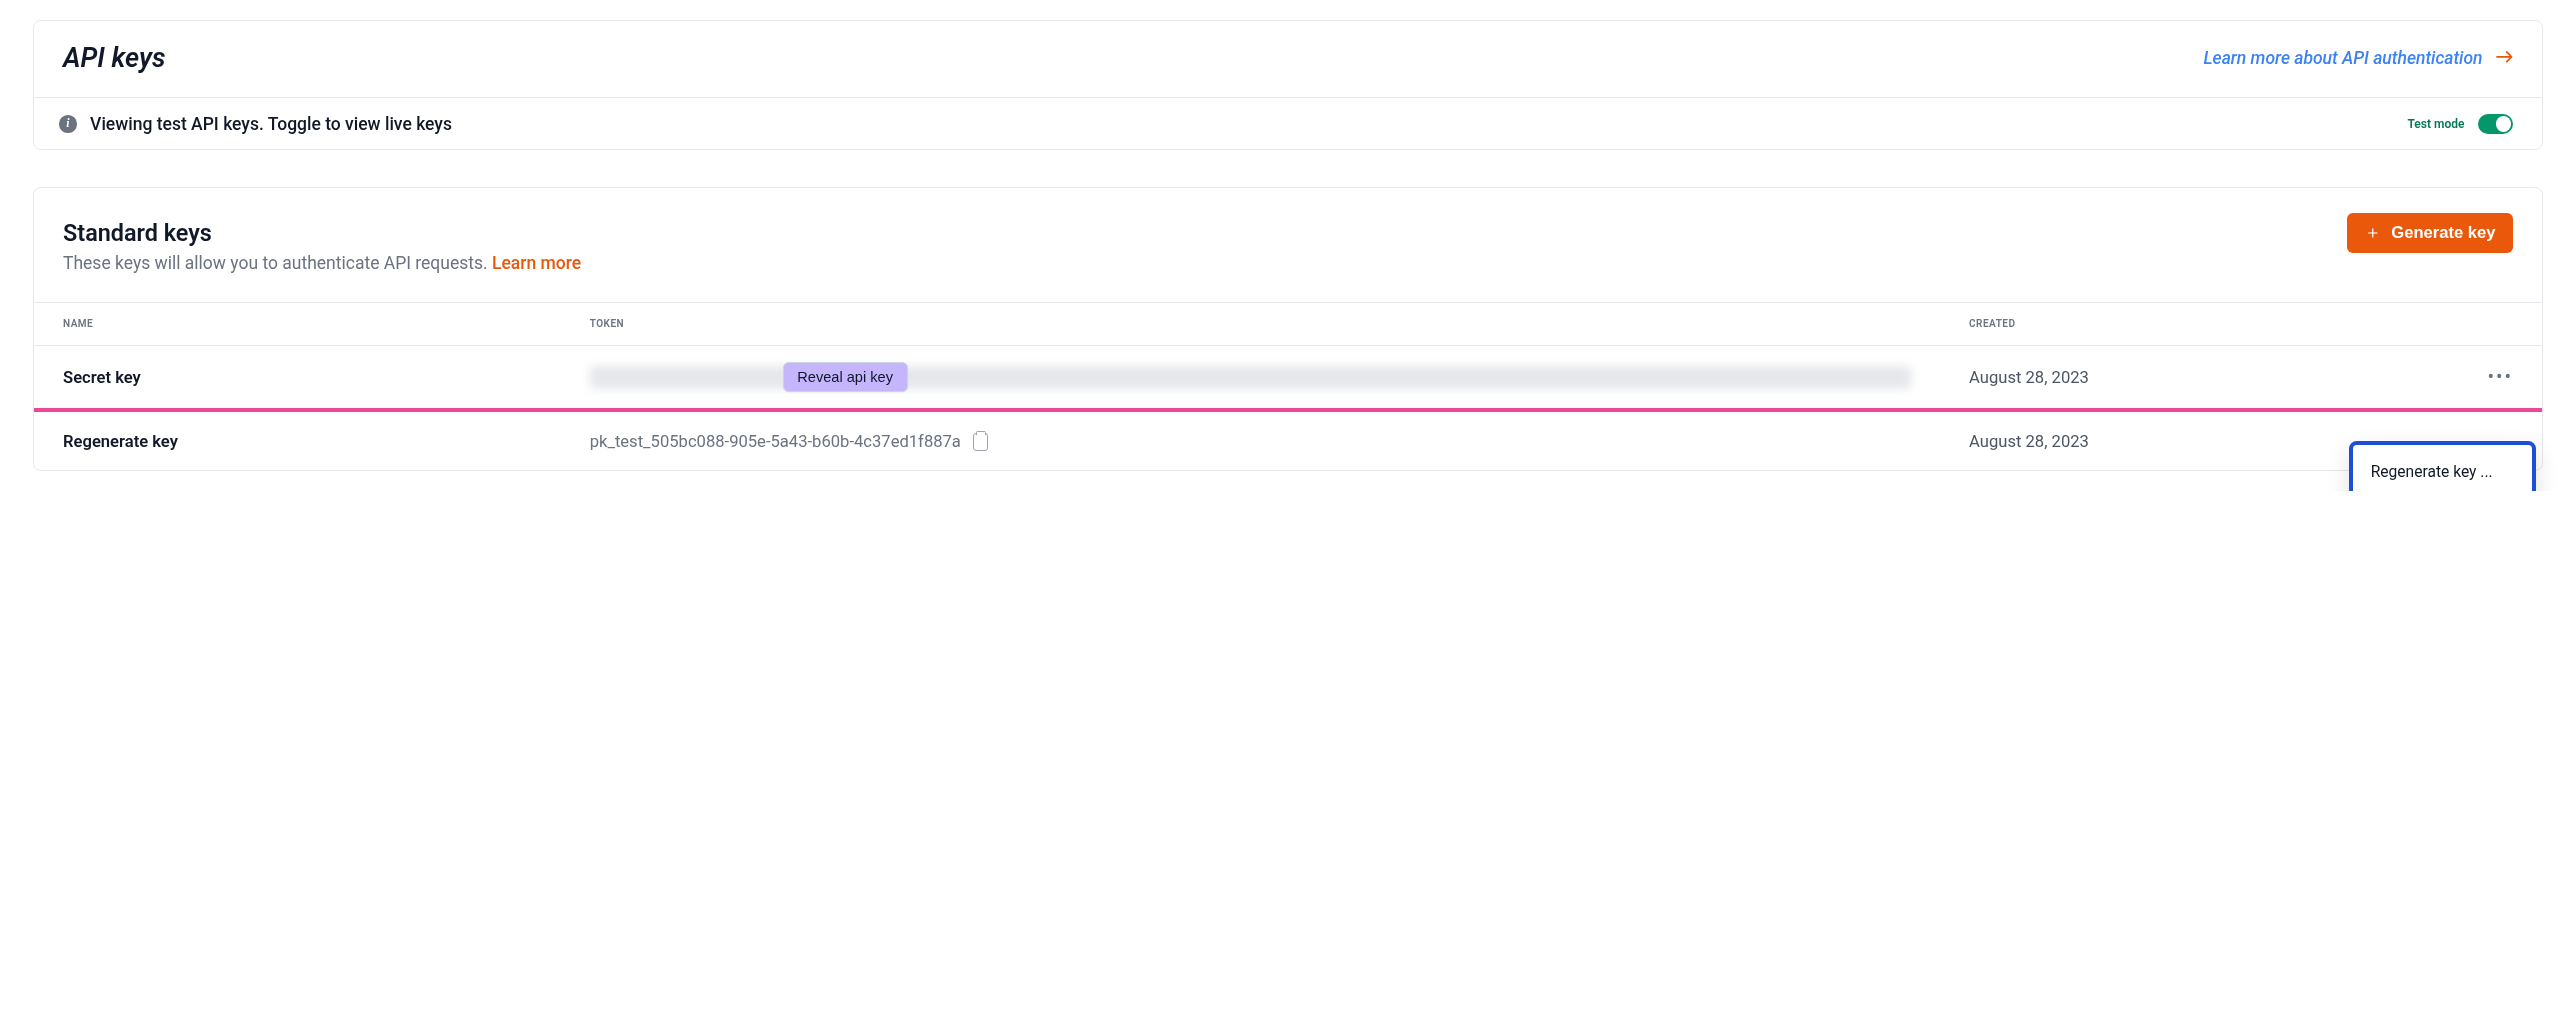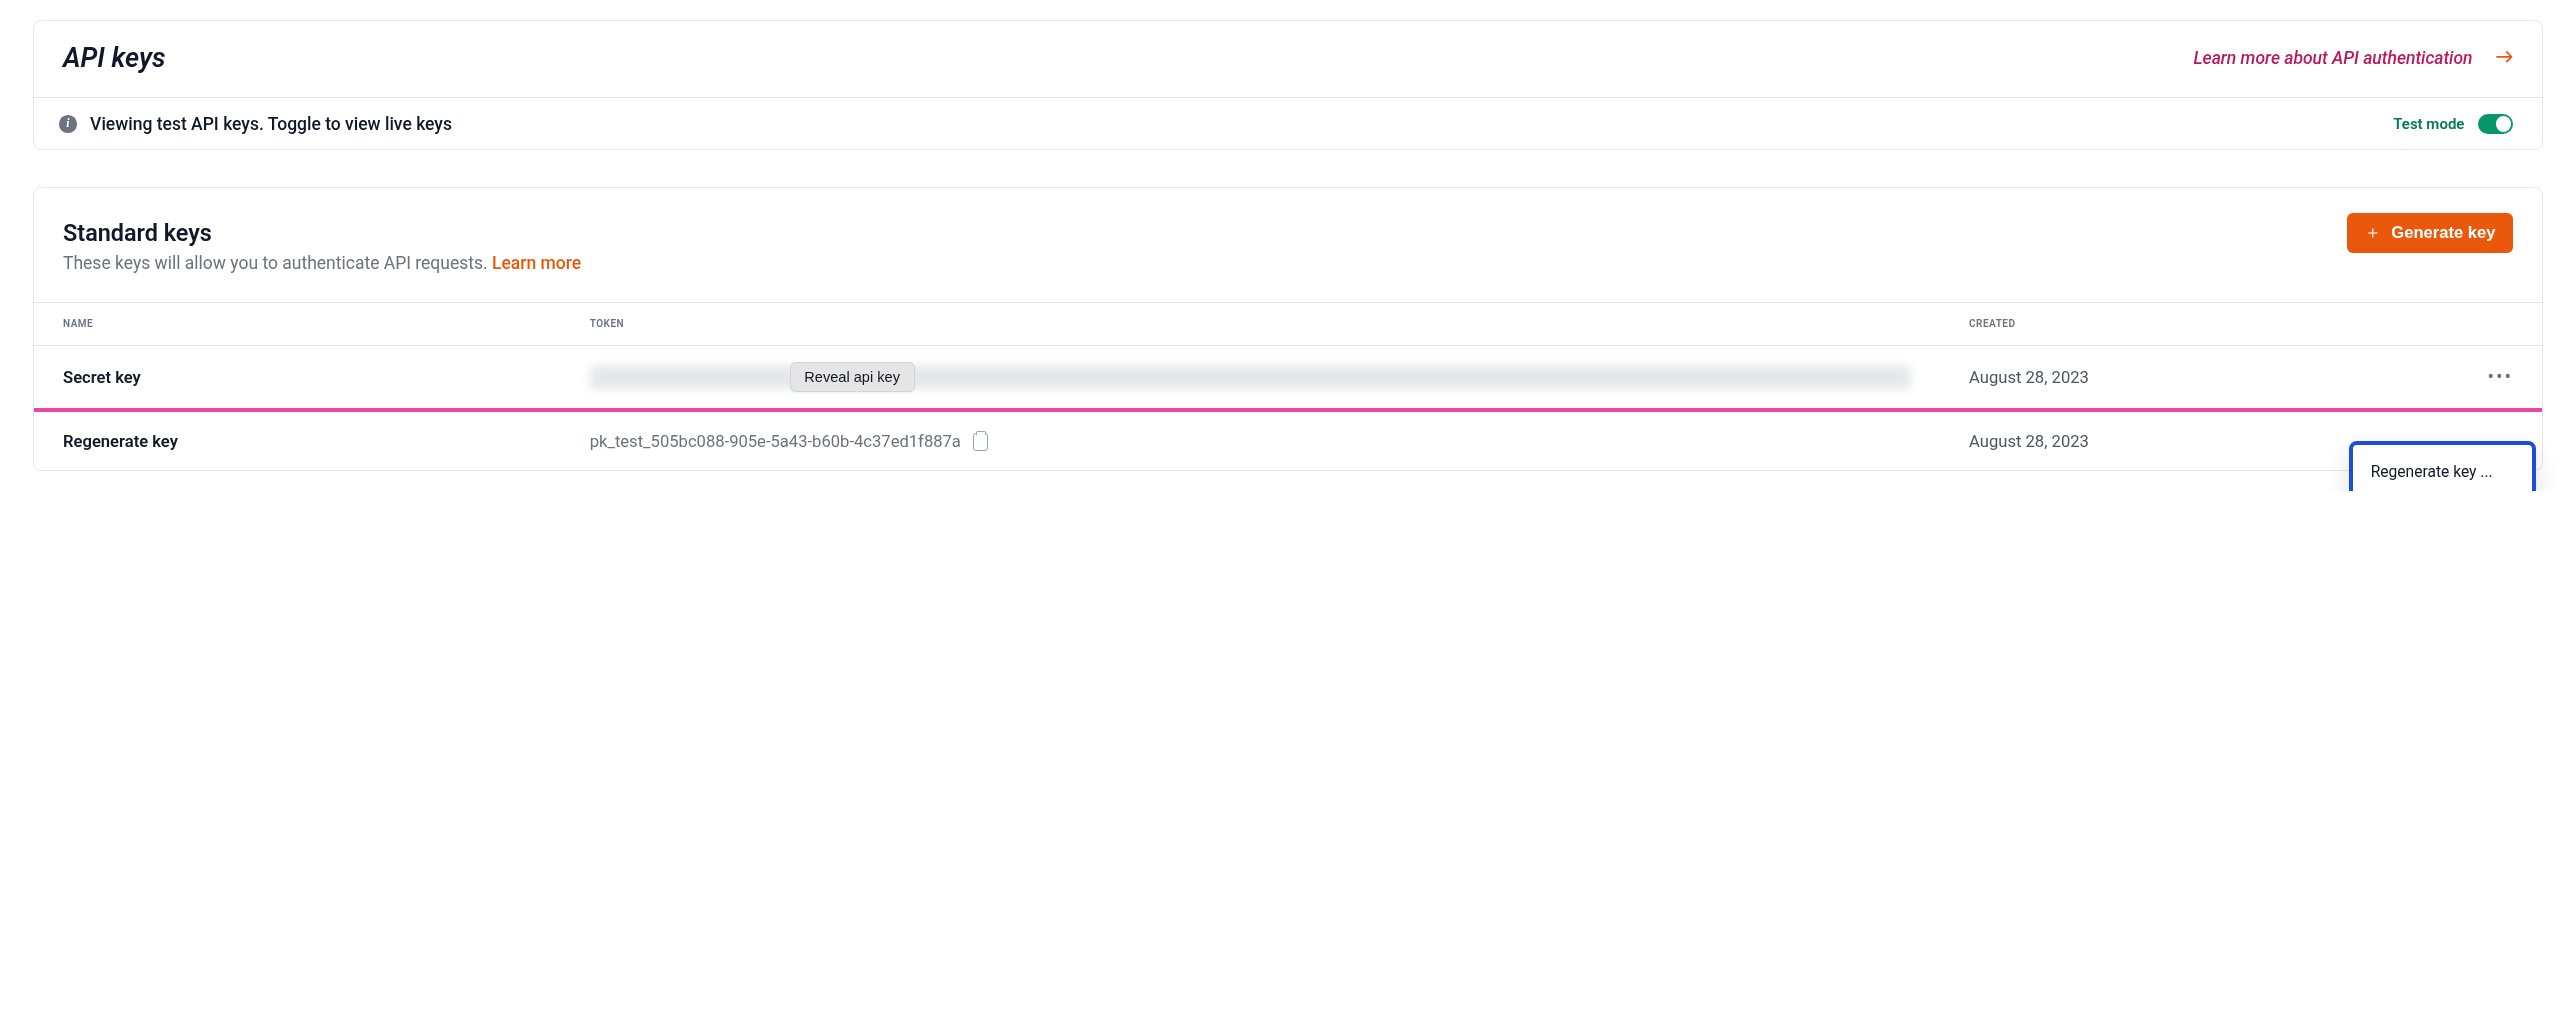--- a/index.html
+++ b/index.html
@@ -23,27 +23,27 @@
     padding: 21.4px 29px 23.4px 29px;
     border-bottom: 1px solid #e5e7eb;
     font-style: italic;
   }
   .page-title {
     font-size: 27px;
     font-weight: 600;
     color: #111827;
   }
   .learn-link {
-    color: #be185d;
+    color: #3b82f6;
     font-size: 17.5px;
     font-weight: 500;
     text-decoration: none;
     display: inline-flex;
     align-items: flex-end;
-    gap: 23px;
+    gap: 13px;
     cursor: pointer;
   }
   .header-banner {
     display: flex;
     align-items: center;
     justify-content: space-between;
     padding: 15.6px 29px 15.6px 25px;
   }
   .banner-left {
     display: flex;
@@ -68,21 +68,21 @@
     color: #111827;
     font-weight: 500;
   }
   .mode-toggle-wrap {
     display: flex;
     align-items: center;
     gap: 13.6px;
   }
   .mode-label {
     color: #047857;
-    font-size: 15px;
+    font-size: 12px;
     font-weight: 600;
   }
   .toggle {
     width: 35px; height: 19.5px;
     background: #059669;
     border-radius: 973px;
     position: relative;
     cursor: pointer;
   }
   .toggle-knob {
@@ -163,22 +163,22 @@
   }
   .token-blur {
     flex: 1;
     height: 23.4px;
     background: #e5e7eb;
     border-radius: 3.9px;
     filter: blur(4.9px);
   }
   .reveal-btn {
     position: absolute;
-    left: 200px;
-    background: #e5e5e5;
+    left: 193px;
+    background: #c4b5fd;
     border: 1px solid #d1d5db;
     border-radius: 5.8px;
     padding: 5.8px 13.6px;
     font-size: 14.6px;
     font-weight: 500;
     color: #111827;
     cursor: pointer;
     box-shadow: 0 1px 1.9px rgba(0,0,0,0.04);
   }
   .token-pub-wrap {

